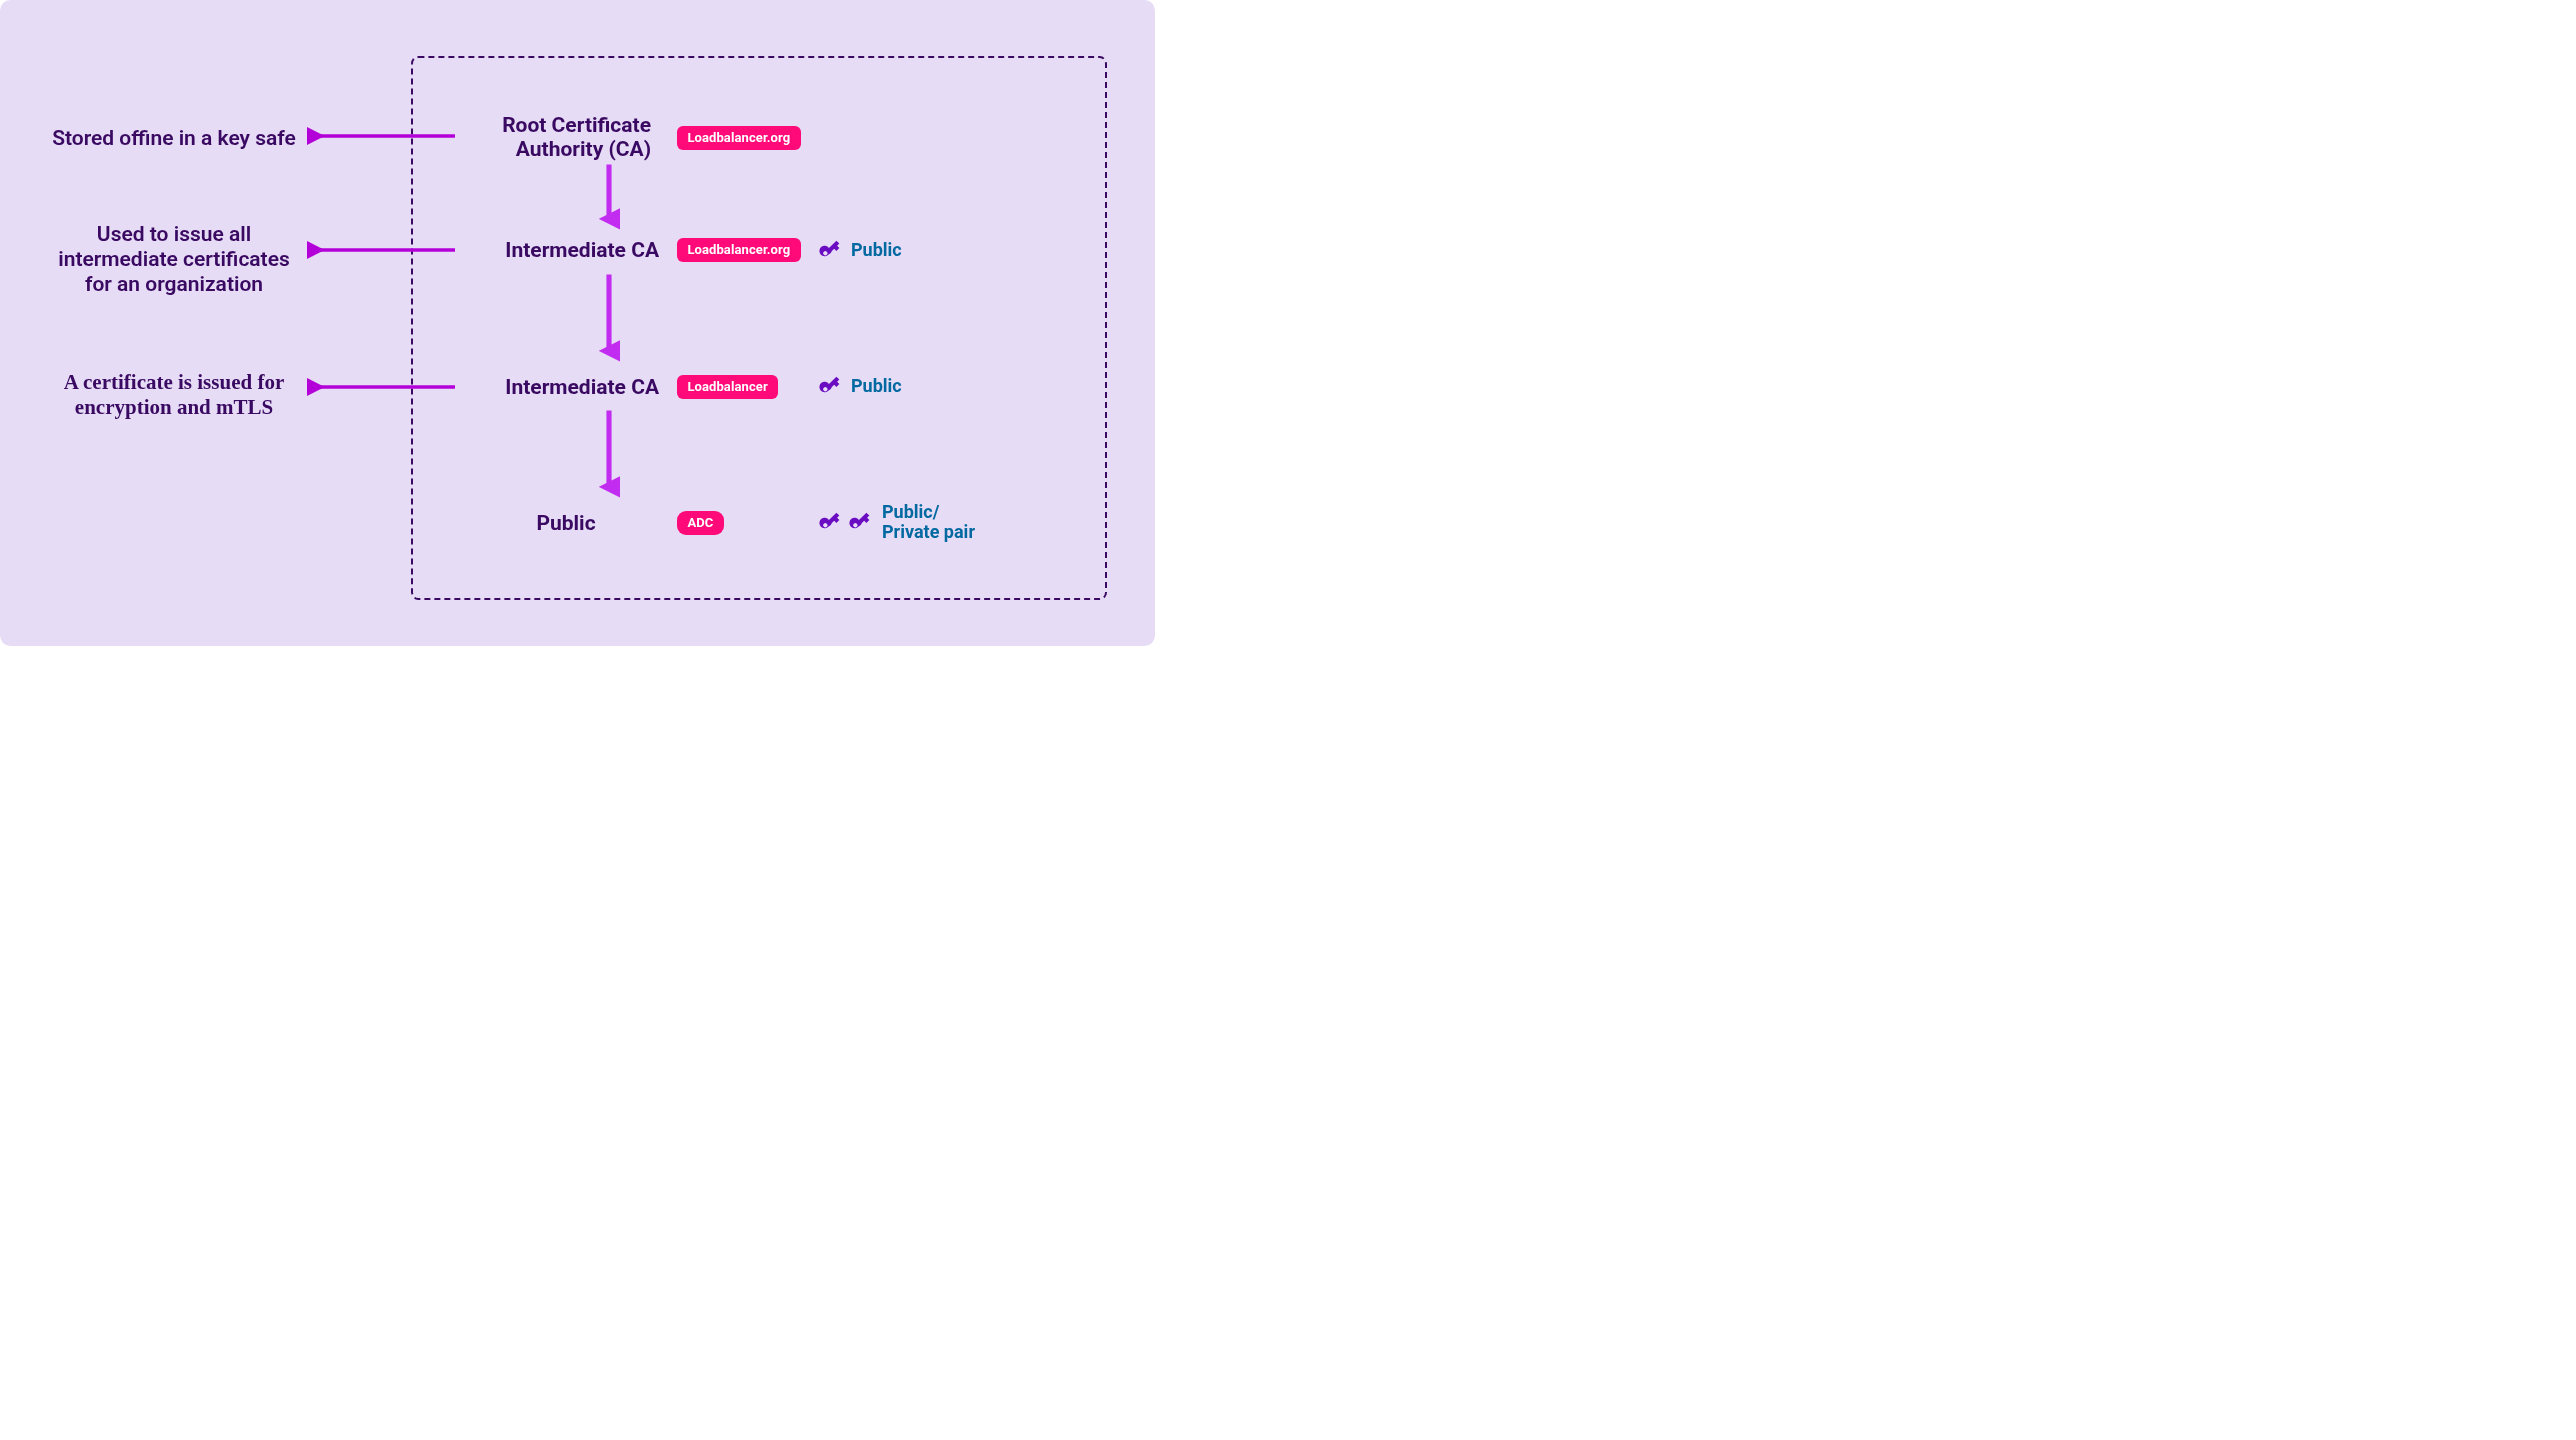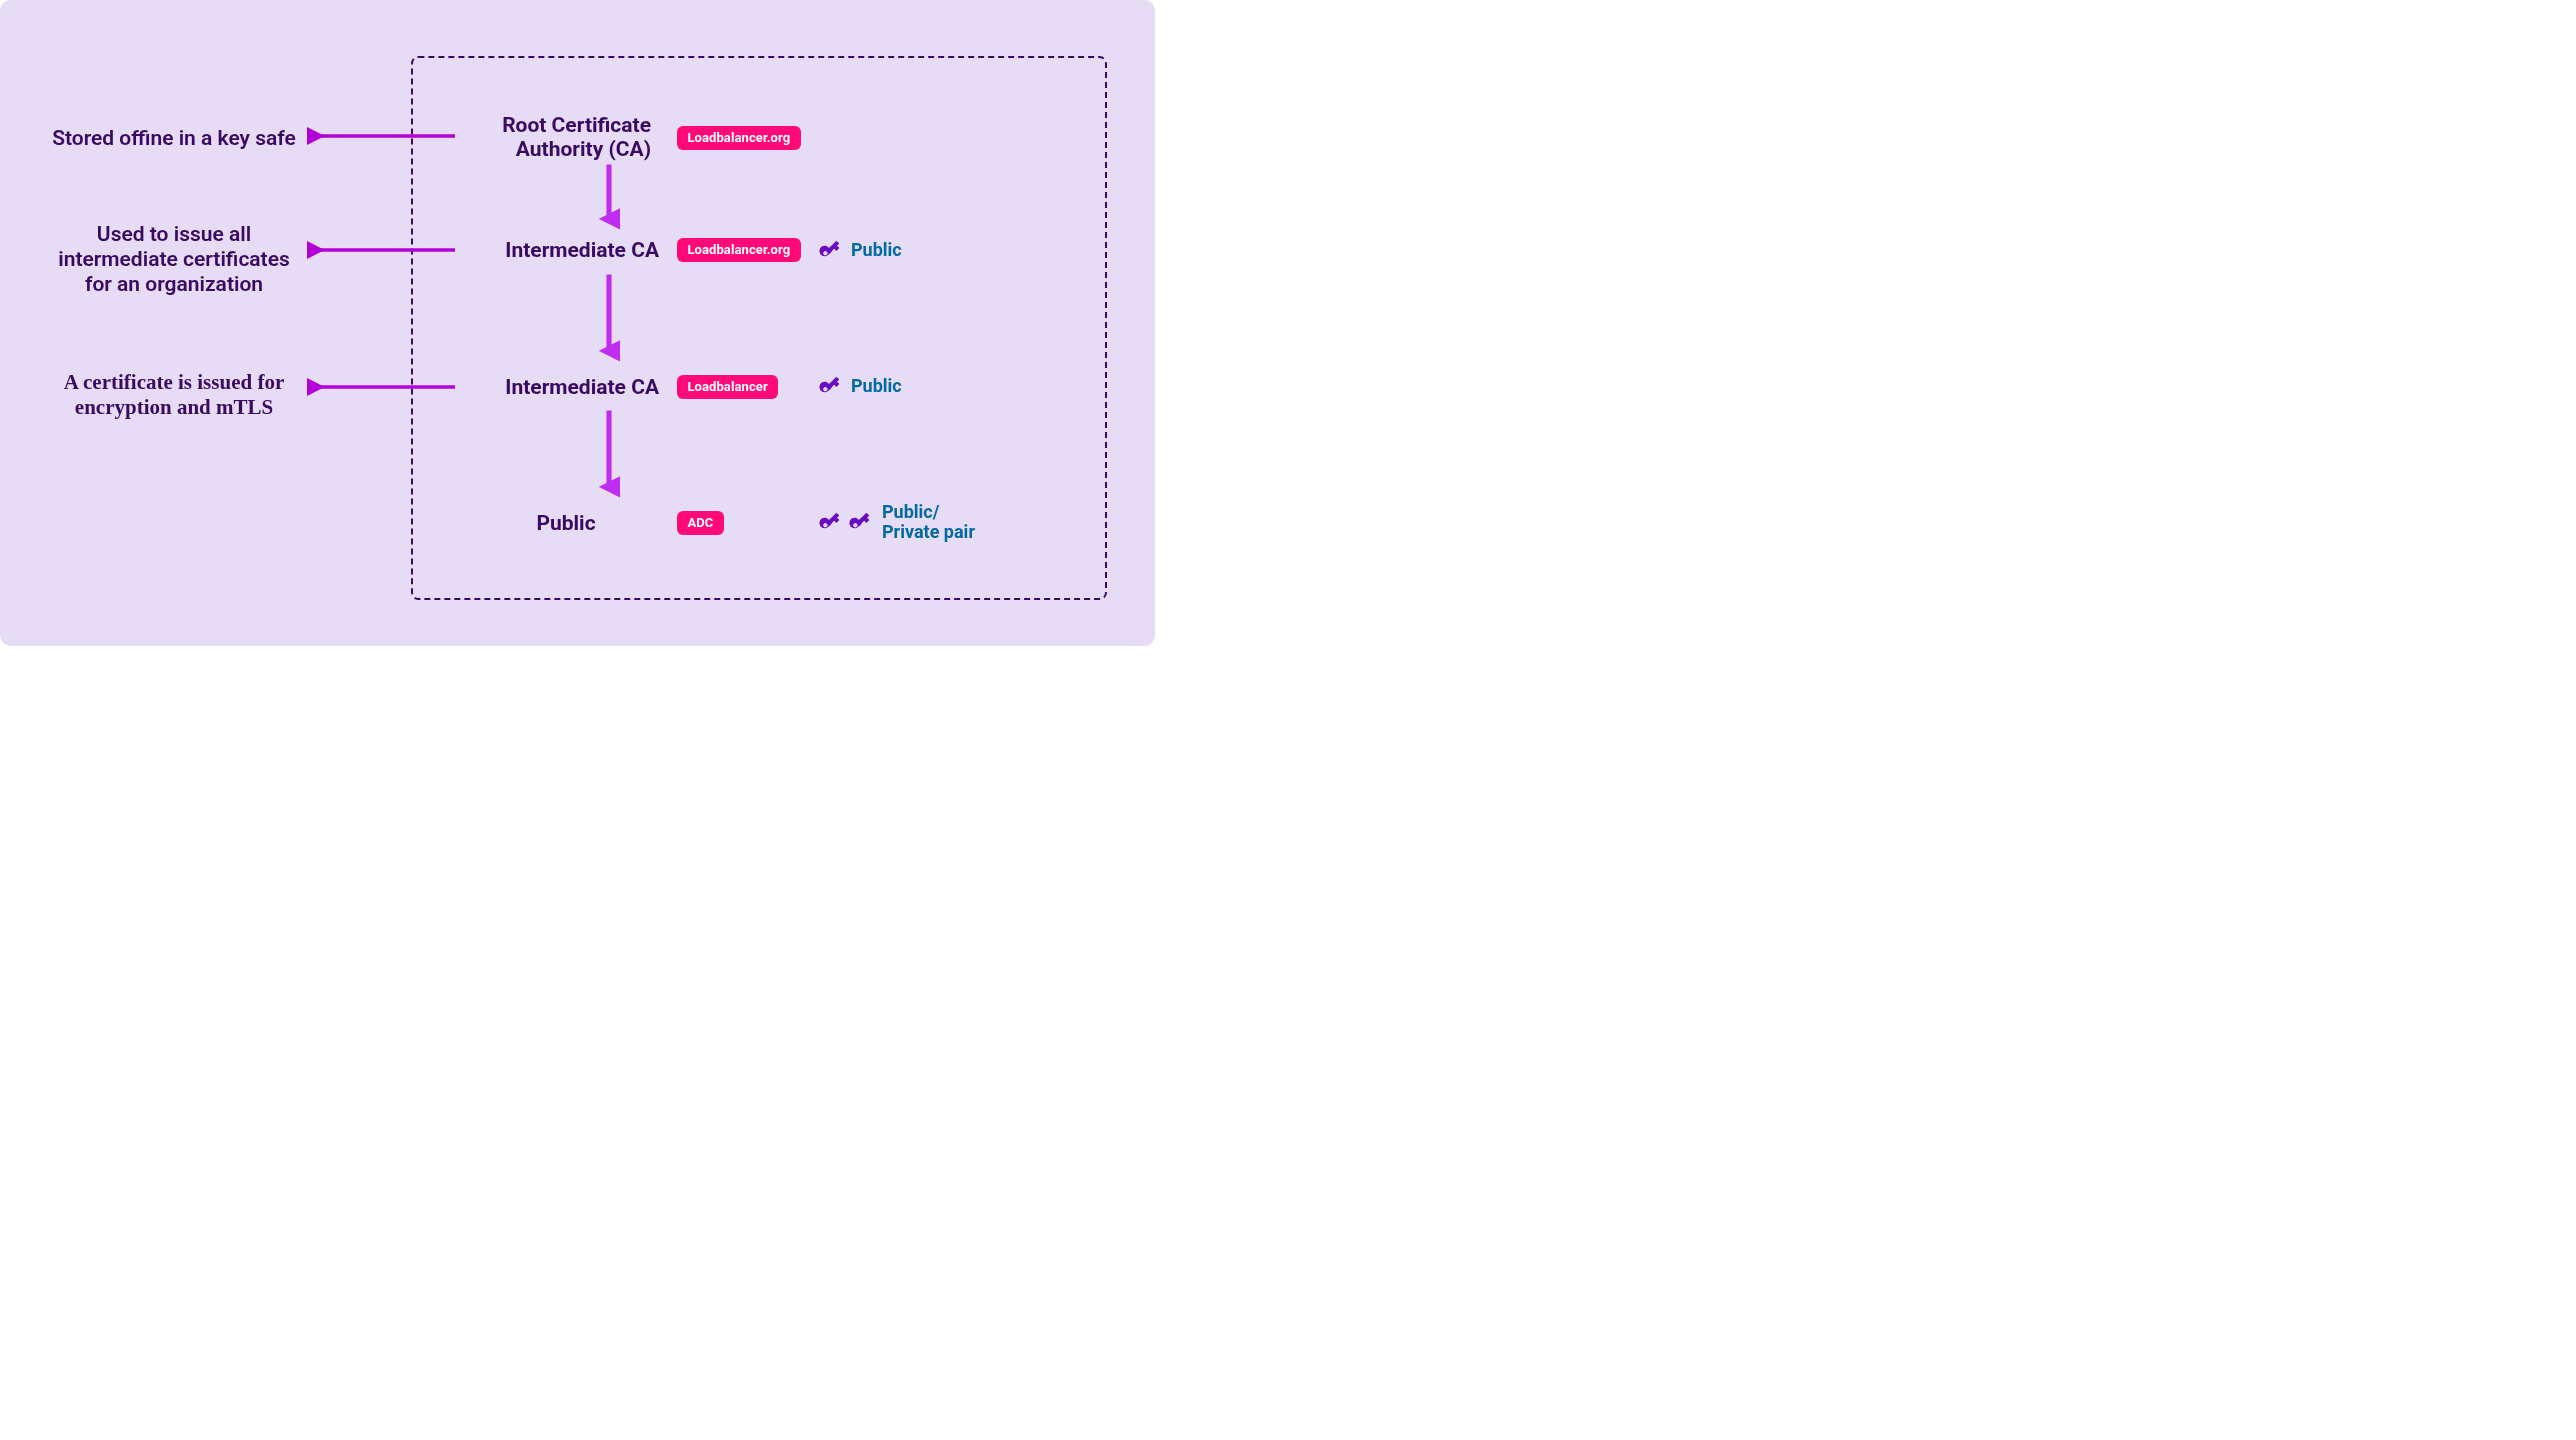--- a/index.html
+++ b/index.html
@@ -151,21 +151,21 @@
   <svg style="position:absolute; left:598px; top:410px;" width="22" height="89" viewBox="0 0 30 120">
     <defs>
         <marker id="ahD3" markerWidth="10" markerHeight="10" refX="5" refY="8" orient="auto">
           <path d="M0,0 L10,0 L5,10 Z" fill="#c22cf0"></path>
         </marker>
       </defs>
     <line x1="15" y1="0" x2="15" y2="104" stroke="#c22cf0" stroke-width="7" marker-end="url(#ahD3)"></line>
   </svg>
 
   <div class="node-label" style="left:529px; top:511px; width:74px; text-align:center;">Public</div>
-  <div class="badge" style="left:677px; top:511px;">ADC</div>
+  <div class="badge" style="left:677px; top:511px;border-radius:9px;">ADC</div>
   <span class="key-icon" style="left:818px; top:509px;">
     <svg width="25" height="25" viewBox="0 0 24 24">
         <path fill="#6a0dc2" d="M7 14a5 5 0 1 1 4.9-4H22v4h-3v3h-4v-3h-3.1A5 5 0 0 1 7 14zm-1-5a2 2 0 1 0 0 4 2 2 0 0 0 0-4z" transform="rotate(-45 12 12)"></path>
       </svg>
   </span>
   <span class="key-icon" style="left:848px; top:509px;">
     <svg width="25" height="25" viewBox="0 0 24 24">
         <path fill="#6a0dc2" d="M7 14a5 5 0 1 1 4.9-4H22v4h-3v3h-4v-3h-3.1A5 5 0 0 1 7 14zm-1-5a2 2 0 1 0 0 4 2 2 0 0 0 0-4z" transform="rotate(-45 12 12)"></path>
       </svg>
   </span>

